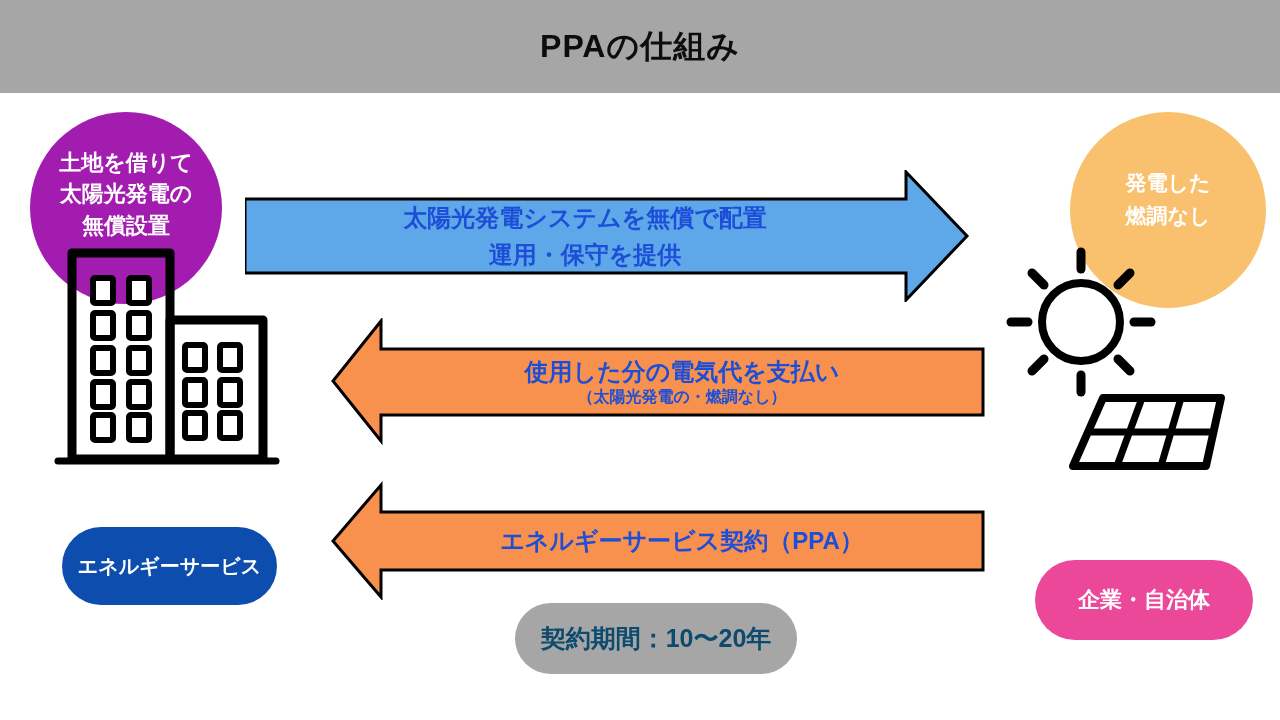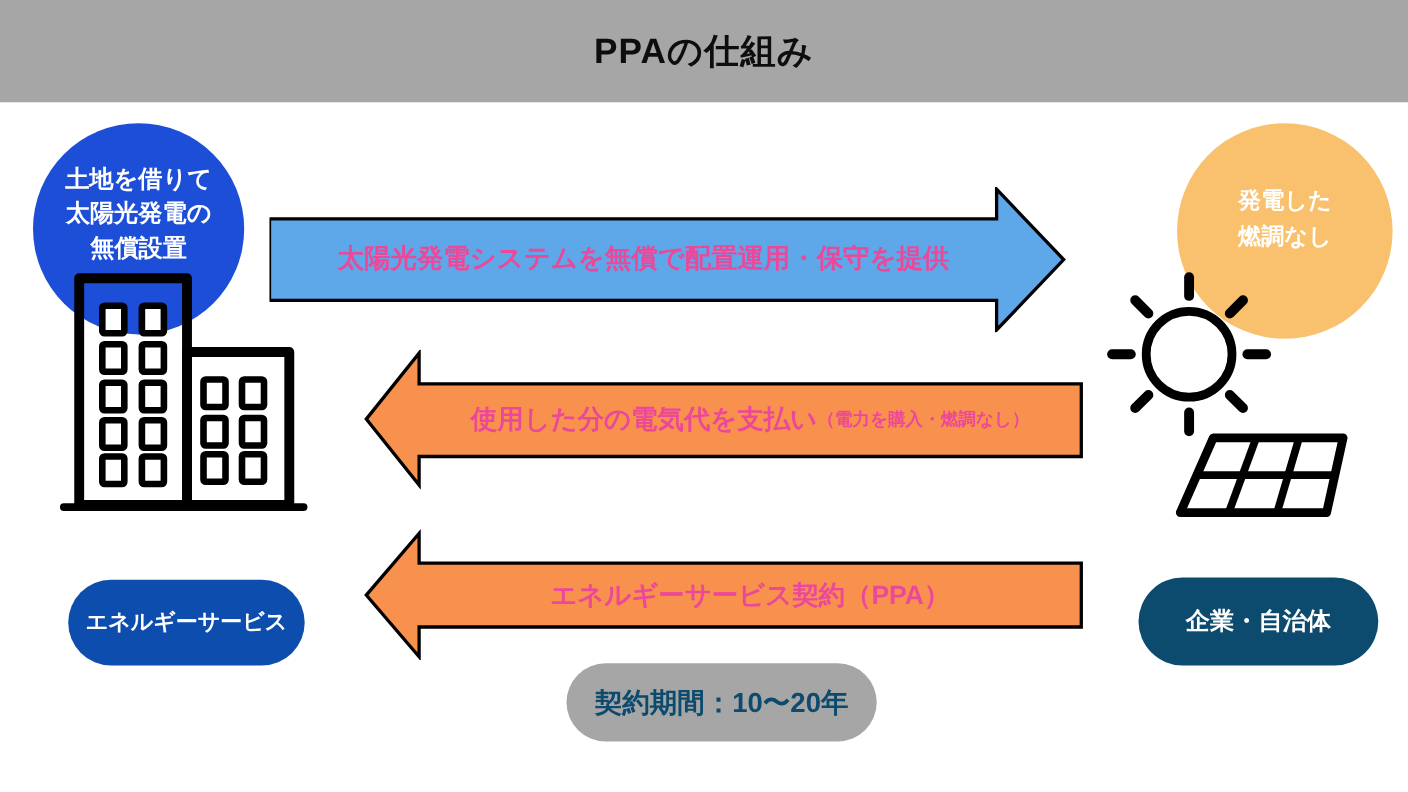--- a/index.html
+++ b/index.html
@@ -23,23 +23,23 @@
   .circle.right .lines { font-size:21px; line-height:1.55; transform:translateY(-10px); }
 
   
   .icon-svg { position:absolute; z-index:2; }
   #building-svg { left:52px; top:245px; }
   #energy-svg   { left:995px; top:245px; }
 
   
   .arrow { position:absolute; z-index:3; }
   .arrow svg { position:absolute; left:0; top:0; }
-  .arrow .label { position:absolute; display:flex; 
+  .arrow .label { position:absolute; display:flex; flex-direction:column;
                   align-items:center; justify-content:center; text-align:center;
-                  color:#ec4899; font-weight:700; }
+                  color:#1d4ed8; font-weight:700; }
   .arrow-top { left:245px; top:170px; width:725px; height:132px; }
   .arrow-top .label { left:0; top:28px; width:680px; height:76px; font-size:24px; line-height:1.55; }
   .arrow-mid { left:330px; top:318px; width:655px; height:127px; }
   .arrow-mid .label { left:51px; top:31px; width:602px; height:66px; }
   .arrow-mid .main { font-size:24px; line-height:1.25; }
   .arrow-mid .sub  { font-size:16px; line-height:1.2; }
   .arrow-bot { left:330px; top:480px; width:655px; height:120px; }
   .arrow-bot .label { left:51px; top:32px; width:602px; height:58px; font-size:24px; }
 
   
@@ -55,21 +55,21 @@
 </style>
 </head>
 <body>
 
 <div class="stage">
 
   <header class="titlebar" style="background: rgb(166, 166, 166);">
     <h1>PPAの仕組み</h1>
   </header>
 
-  <div class="circle left" style="background: #1d4ed8;">
+  <div class="circle left" style="background: #a21caf;">
     <div class="lines">
       <span>土地を借りて</span>
       <span>太陽光発電の</span>
       <span>無償設置</span>
     </div>
   </div>
 
   <svg id="building-svg" class="icon-svg" width="230" height="220" viewBox="0 0 230 220">
     <line x1="6" y1="216" x2="224" y2="216" stroke="#000" stroke-width="7" stroke-linecap="round"></line>
     <rect x="20" y="8" width="98" height="206" fill="none" stroke="#000" stroke-width="9" stroke-linejoin="round"></rect>
@@ -132,40 +132,40 @@
       <span>運用・保守を提供</span>
     </div>
   </div>
 
   <div class="arrow arrow-mid">
     <svg width="655" height="127" viewBox="0 0 655 127">
       <polygon points="653,31 51,31 51,3 3,63 51,123 51,97 653,97" stroke="#000" stroke-width="3" fill="#f8914e"></polygon>
     </svg>
     <div class="label">
       <span class="main">使用した分の電気代を支払い</span>
-      <span class="sub">（電力を購入・燃調なし）</span>
+      <span class="sub">（太陽光発電の・燃調なし）</span>
     </div>
   </div>
 
   <div class="arrow arrow-bot">
     <svg width="655" height="120" viewBox="0 0 655 120">
       <polygon points="653,32 51,32 51,5 3,61 51,117 51,90 653,90" stroke="#000" stroke-width="3" fill="#f8914e"></polygon>
     </svg>
     <div class="label">
       <span>エネルギーサービス契約（PPA）</span>
     </div>
   </div>
 
   <div class="pill pill-provider" style="background: rgb(13, 77, 174);">
     <div>
       <span>エネルギーサービス</span>
     </div>
   </div>
 
-  <div class="pill pill-consumer" style="background: #0c4a6e;">
+  <div class="pill pill-consumer" style="background: #ec4899; margin-top: 35px;">
     <span>企業・自治体</span>
   </div>
 
   <div class="pill pill-contract" style="background: rgb(166, 166, 166);">
     <span>契約期間：10〜20年</span>
   </div>
 
 </div>
 
 </body></html>

